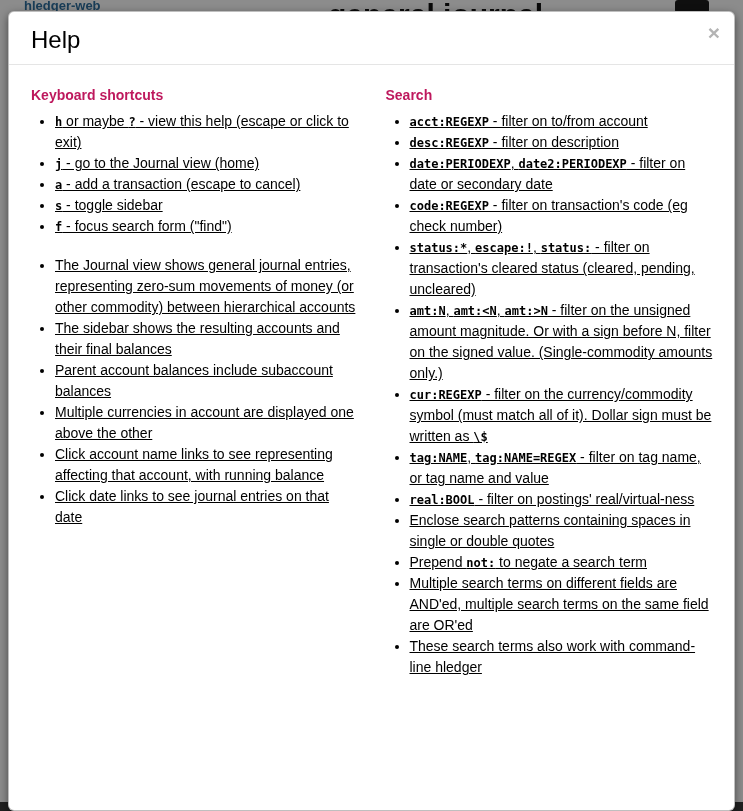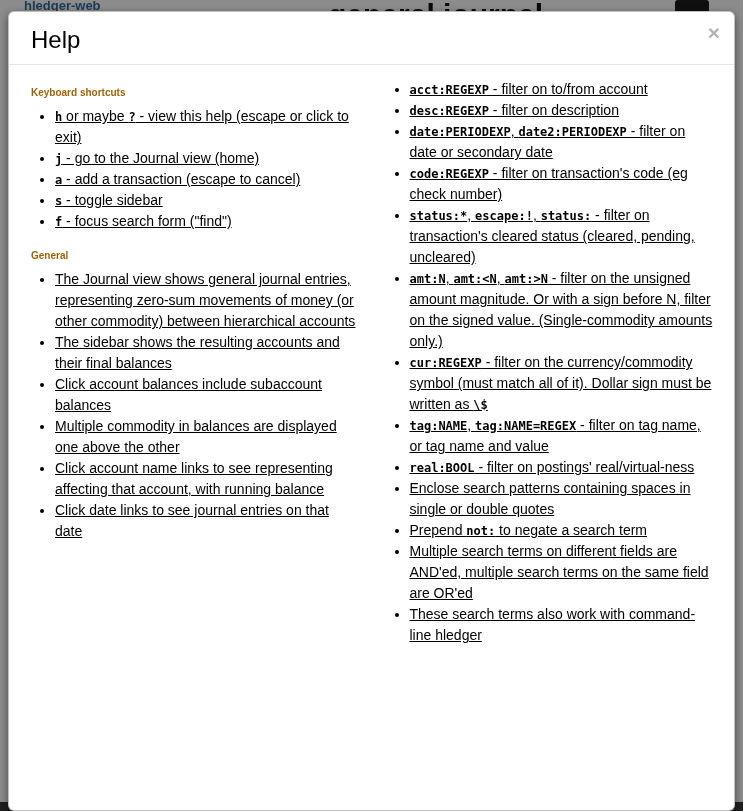--- a/index.html
+++ b/index.html
@@ -67,21 +67,21 @@
     font-family: "Liberation Sans", sans-serif;
   }
   .modal-body {
     display: flex;
     gap: 26px;
     padding: 6px 20px 14px 22px;
   }
   .col { flex: 1; min-width: 0; }
 
   .section-heading {
-    font-size: 10px; font-weight: bold; color: #a16207;
+    font-size: 14px; font-weight: bold; color: #be185d;
     margin: 16px 0 8px 0;
   }
   ul.help-list {
     margin: 8px 0 18px 0;
     padding-left: 24px;
     font-size: 14px;
     line-height: 1.5;
     color: #000;
     text-decoration: underline;
   }
@@ -113,31 +113,31 @@
   <div class="modal-body">
     <div class="col">
       <div class="section-heading">Keyboard shortcuts</div>
       <ul class="help-list">
           <li><code>h</code> or maybe <code>?</code> - view this help (escape or click to exit)</li>
           <li><code>j</code> - go to the Journal view (home)</li>
           <li><code>a</code> - add a transaction (escape to cancel)</li>
           <li><code>s</code> - toggle sidebar</li>
           <li><code>f</code> - focus search form ("find")</li>
         </ul>
-      <div class="section-heading">General</div>
       <ul class="help-list">
           <li>The Journal view shows general journal entries, representing zero-sum movements of money (or other commodity) between hierarchical accounts</li>
           <li>The sidebar shows the resulting accounts and their final balances</li>
-          <li>Click account balances include subaccount balances</li>
-          <li>Multiple commodity in balances are displayed one above the other</li>
+          <li>Parent account balances include subaccount balances</li>
+          <li>Multiple currencies in account are displayed one above the other</li>
           <li>Click account name links to see representing affecting that account, with running balance</li>
           <li>Click date links to see journal entries on that date</li>
         </ul>
     </div>
     <div class="col">
+      <div class="section-heading">Search</div>
       <ul class="help-list">
           <li><code>acct:REGEXP</code> - filter on to/from account</li>
           <li><code>desc:REGEXP</code> - filter on description</li>
           <li><code>date:PERIODEXP</code>, <code>date2:PERIODEXP</code> - filter on date or secondary date</li>
           <li><code>code:REGEXP</code> - filter on transaction's code (eg check number)</li>
           <li><code>status:*</code>, <code>escape:!</code>, <code>status:</code> - filter on transaction's cleared status (cleared, pending, uncleared)</li>
           <li><code>amt:N</code>, <code>amt:&lt;N</code>, <code>amt:&gt;N</code> - filter on the unsigned amount magnitude. Or with a sign before N, filter on the signed value. (Single-commodity amounts only.)</li>
           <li><code>cur:REGEXP</code> - filter on the currency/commodity symbol (must match all of it). Dollar sign must be written as <code>\$</code></li>
           <li><code>tag:NAME</code>, <code>tag:NAME=REGEX</code> - filter on tag name, or tag name and value</li>
           <li><code>real:BOOL</code> - filter on postings' real/virtual-ness</li>

